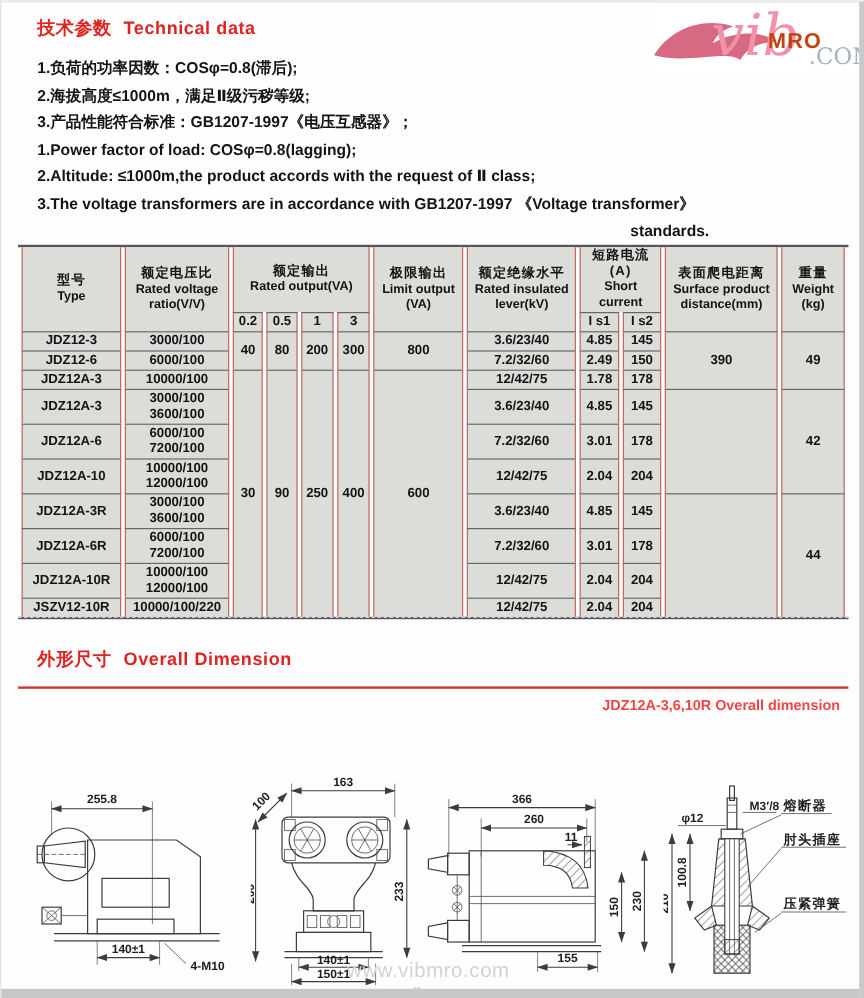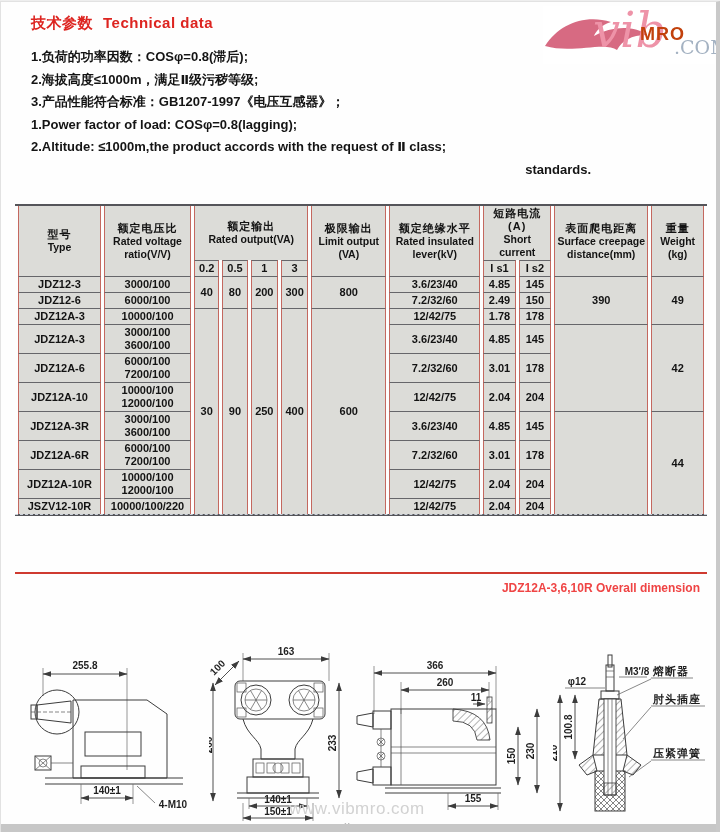--- a/index.html
+++ b/index.html
@@ -83,20 +83,21 @@
     <span class="mro">MRO</span>
     <span class="com">.COM</span>
   </div>
 
   <div class="notes">
     <div class="note-line">1.负荷的功率因数：COSφ=0.8(滞后);</div>
     <div class="note-line">2.海拔高度≤1000m，满足Ⅱ级污秽等级;</div>
     <div class="note-line">3.产品性能符合标准：GB1207-1997《电压互感器》；</div>
     <div class="note-line">1.Power factor of load: COSφ=0.8(lagging);</div>
     <div class="note-line">2.Altitude: ≤1000m,the product accords with the request of Ⅱ class;</div>
+    <div class="note-line">3.The voltage transformers are in accordance with GB1207-1997 《Voltage transformer》</div>
     <div class="note-line indent">standards.</div>
   </div>
 
   <div class="tbl-wrap">
   <table class="spec">
     <colgroup>
       <col style="width:82px">
           <col style="width:86px">
       <col style="width:25px">
           <col style="width:25px">
@@ -133,21 +134,21 @@
           <span class="zh">额定绝缘水平</span>
           <span class="en">Rated insulated</span>
           <span class="en">lever(kV)</span>
         </th>
         <th colspan="2">
           <span class="zh">短路电流(A)</span>
           <span class="en">Short current</span>
         </th>
         <th rowspan="2">
           <span class="zh">表面爬电距离</span>
-          <span class="en">Surface creepage</span>
+          <span class="en">Surface product</span>
           <span class="en">distance(mm)</span>
         </th>
         <th rowspan="2">
           <span class="zh">重量</span>
           <span class="en">Weight</span>
           <span class="en">(kg)</span>
         </th>
       </tr>
       <tr class="hdr2">
         <th>0.2</th>
@@ -250,20 +251,23 @@
         <td>12/42/75</td>
         <td>2.04</td>
         <td>204</td>
       </tr>
     </tbody>
   </table>
   </div>
 
   <div class="dashed-sep"></div>
 
+  <div class="sec-title" style="top:538px">
+    <span class="zh">外形尺寸</span><span class="en">Overall Dimension</span>
+  </div>
   <div class="red-hr"></div>
   <div class="dim-caption">JDZ12A-3,6,10R Overall dimension</div>
 
   <svg class="dwg" style="left:14px; top:648px" width="195" height="165" viewBox="0 0 195 165">
     <line class="ext" x1="28" y1="18" x2="28" y2="46"></line>
     <line class="ext" x1="112" y1="18" x2="112" y2="120"></line>
     <line class="dim" x1="28" y1="24" x2="112" y2="24"></line>
     <text x="70" y="19" text-anchor="middle">255.8</text>
     <circle class="ol" cx="42" cy="62" r="22"></circle>
     <polygon class="ol" points="22,55 56,51 56,73 22,69"></polygon>

